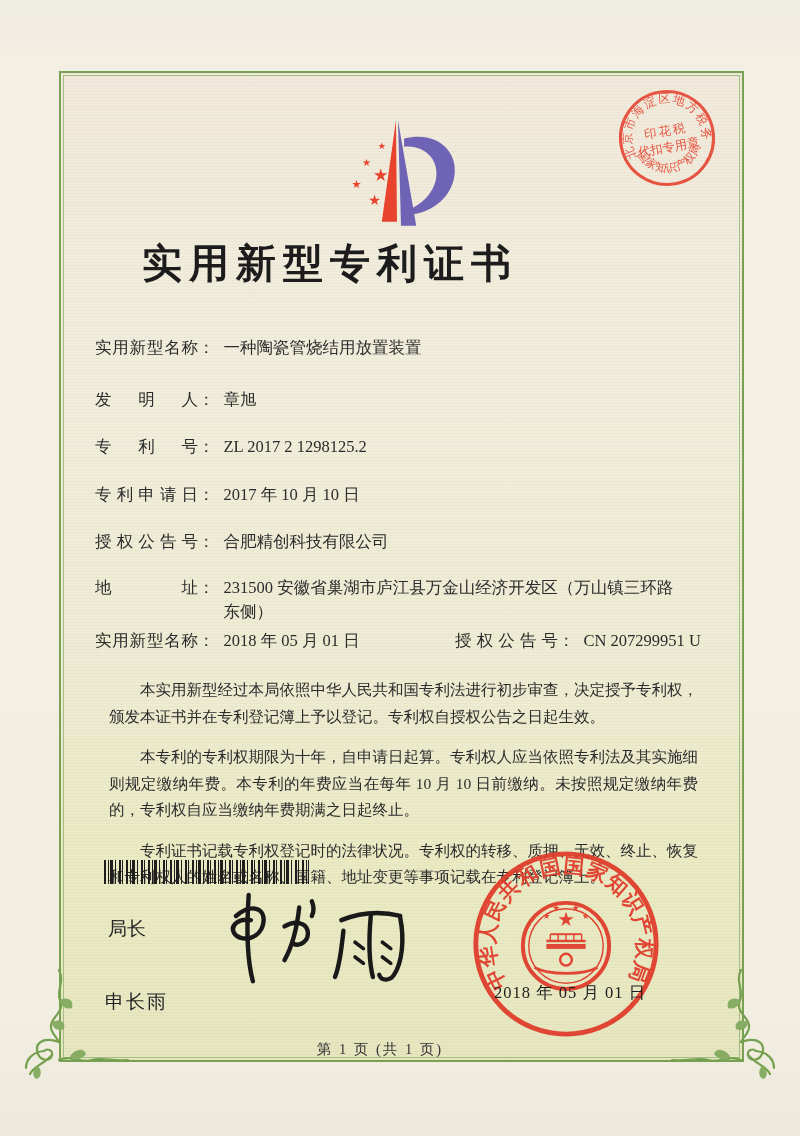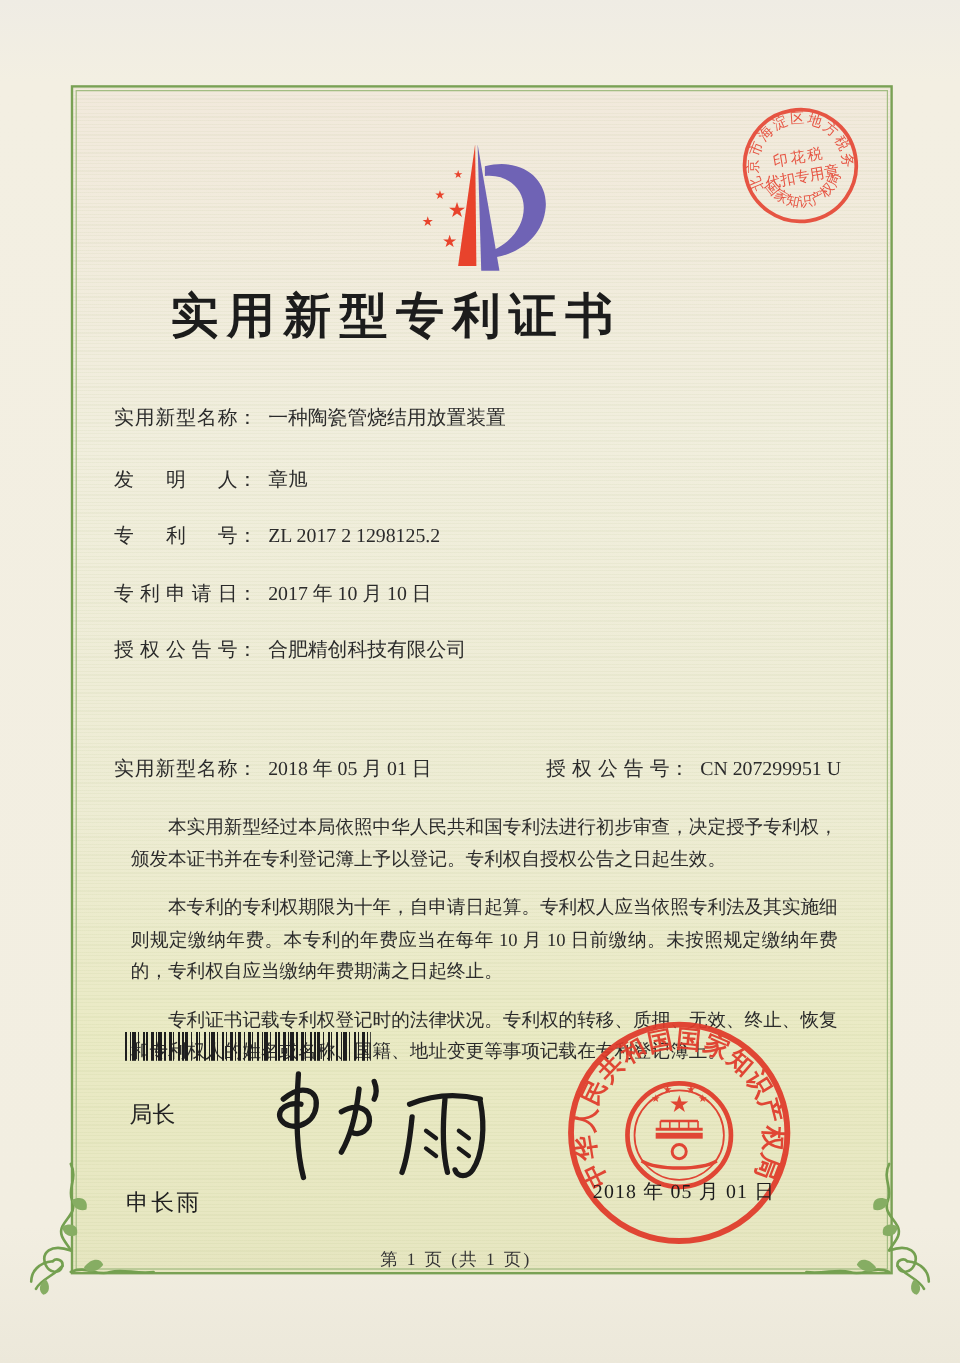--- a/index.html
+++ b/index.html
@@ -127,20 +127,23 @@
   </div>
   <div class="fieldrow" style="top:435px">
     <span class="flabel">专利号</span><span class="fcolon">：</span><span class="fvalue">ZL 2017 2 1298125.2</span>
   </div>
   <div class="fieldrow" style="top:483px">
     <span class="flabel">专利申请日</span><span class="fcolon">：</span><span class="fvalue">2017 年 10 月 10 日</span>
   </div>
   <div class="fieldrow" style="top:530px">
     <span class="flabel">授权公告号</span><span class="fcolon">：</span><span class="fvalue">合肥精创科技有限公司</span>
   </div>
+  <div class="fieldrow" style="top:576px">
+    <span class="flabel">地址</span><span class="fcolon">：</span><span class="fvalue wrap">231500 安徽省巢湖市庐江县万金山经济开发区（万山镇三环路东侧）</span>
+  </div>
   <div class="fieldrow" style="top:629px">
     <span>
       <span class="flabel">实用新型名称</span><span class="fcolon">：</span><span class="fvalue">2018 年 05 月 01 日</span>
     </span>
     <span class="row-right">
       <span class="flabel">授权公告号</span><span class="fcolon">：</span><span class="fvalue">CN 207299951 U</span>
     </span>
   </div>
 
   <div class="paras">

